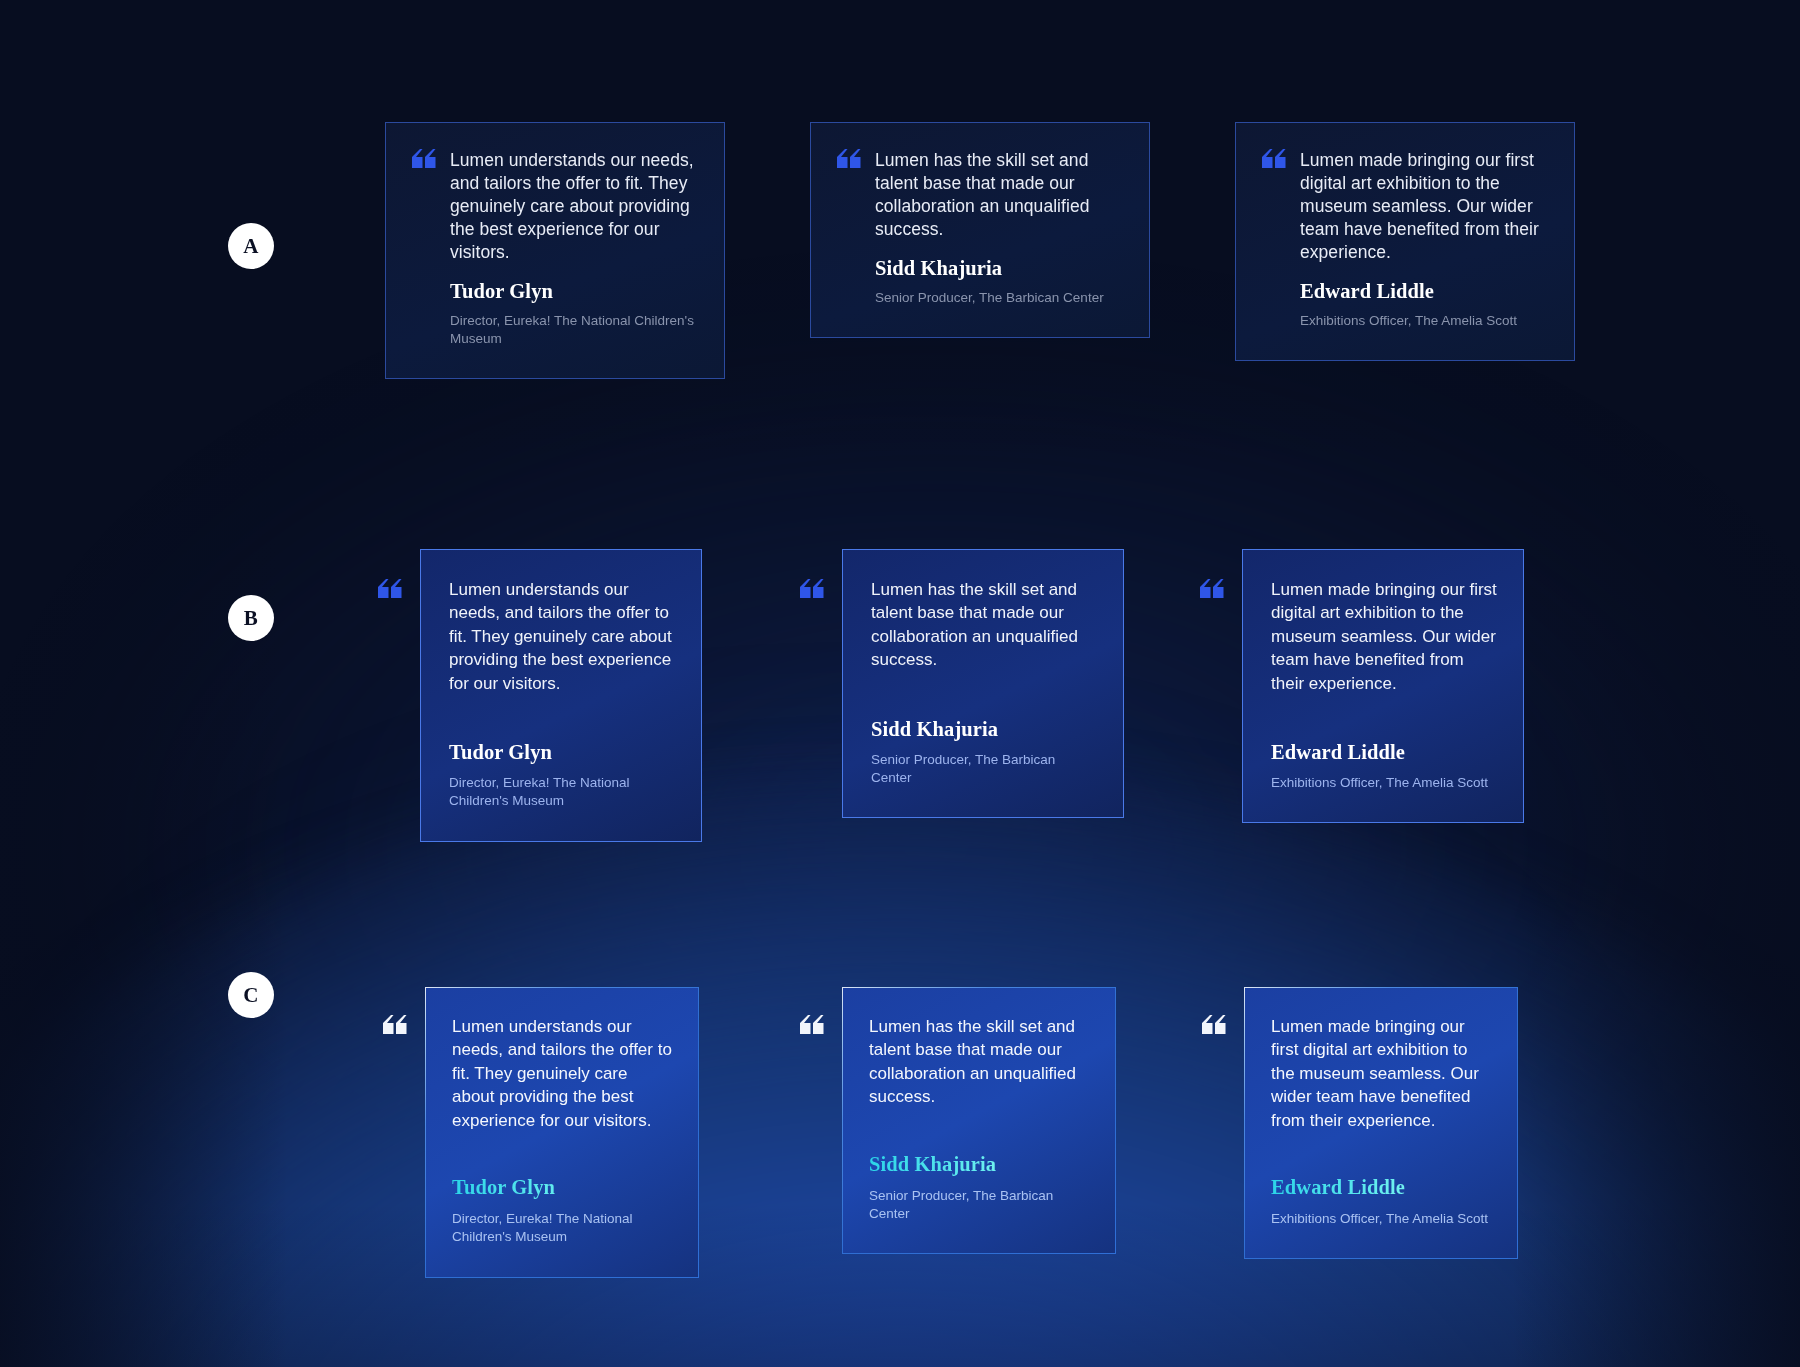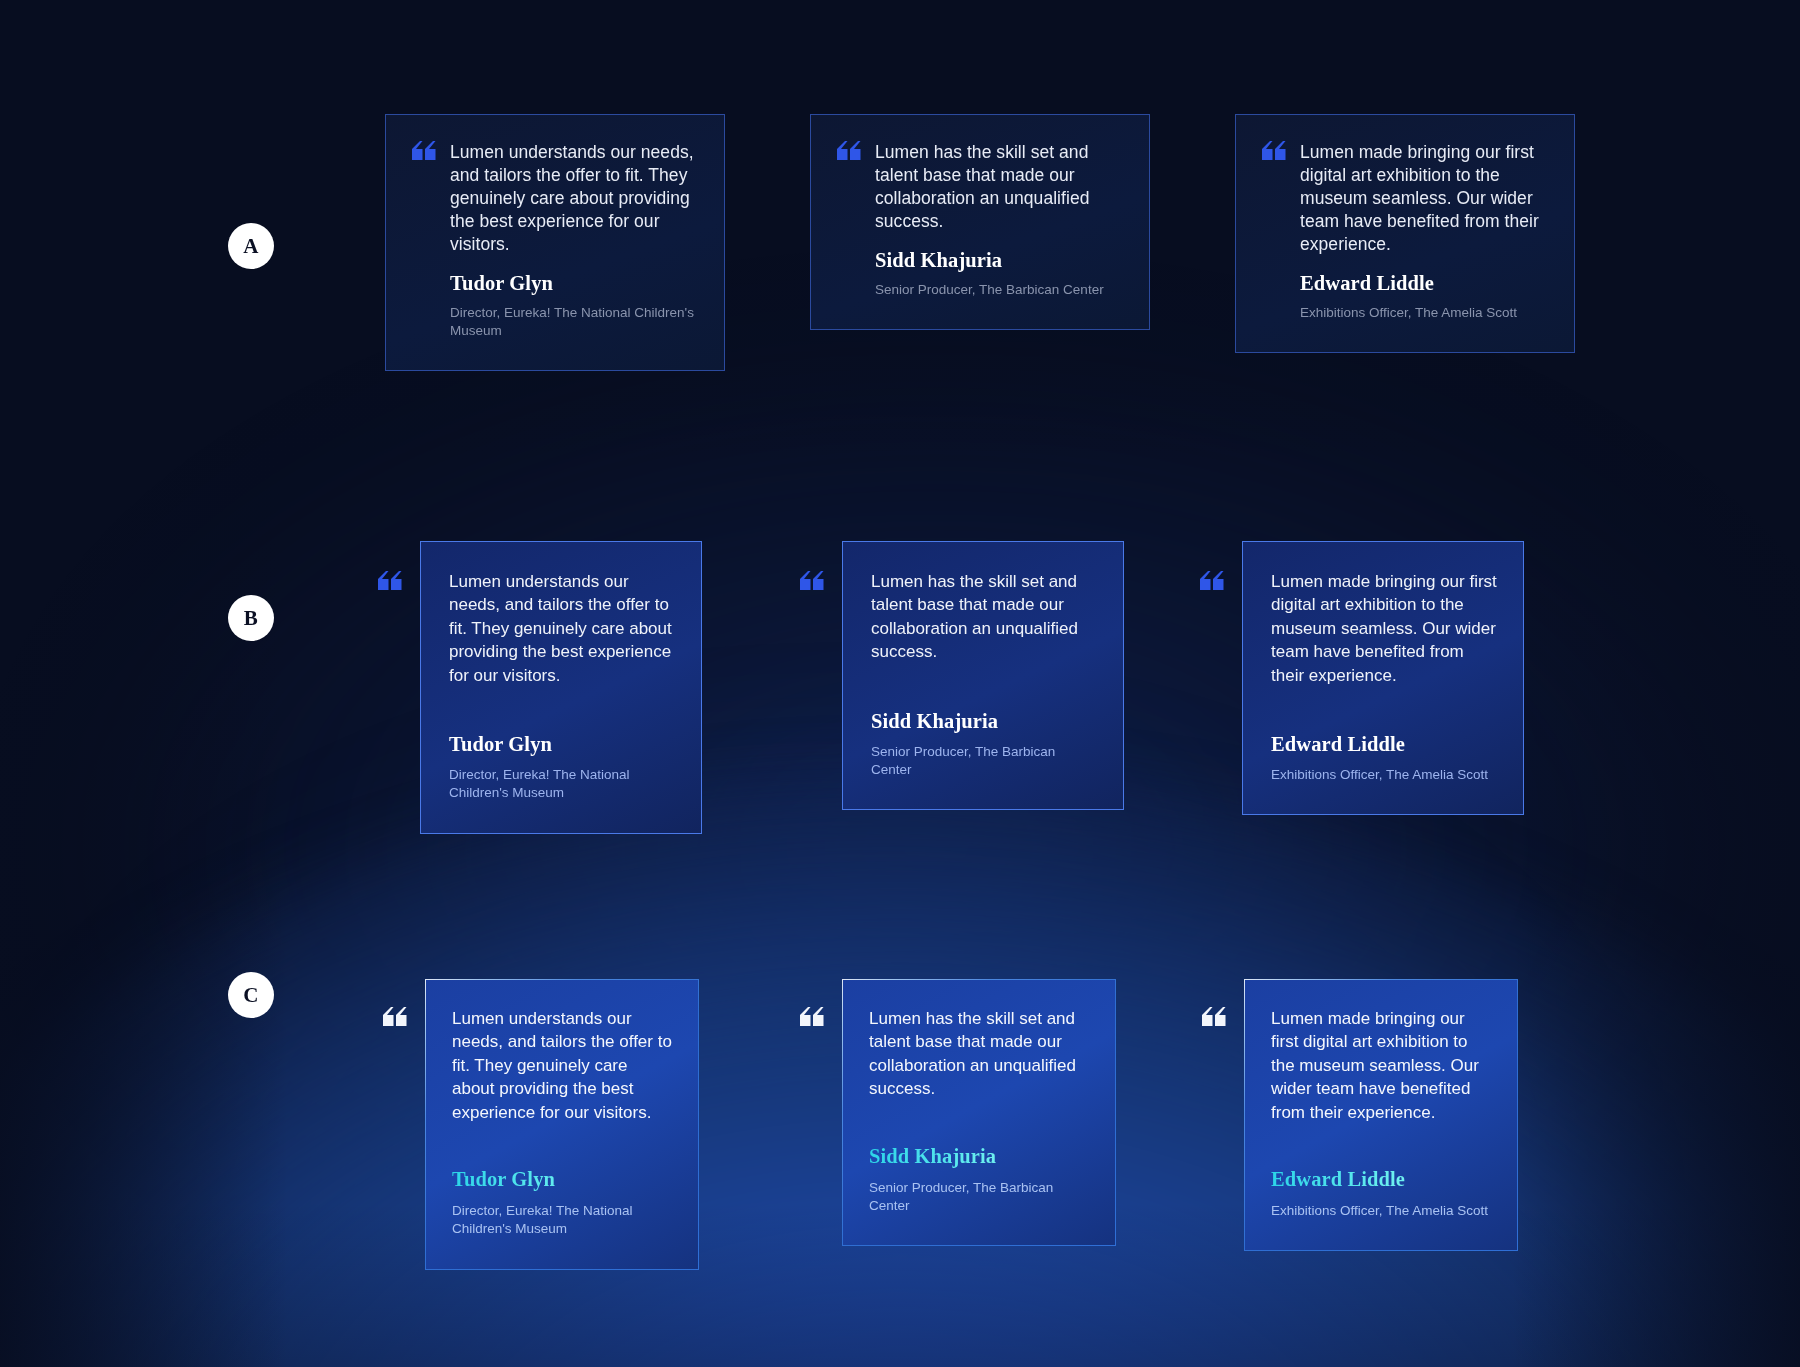--- a/index.html
+++ b/index.html
@@ -71,21 +71,21 @@
     font-weight:700;
     font-size:21px;
     display:flex; align-items:center; justify-content:center;
     letter-spacing:0.3px;
   }
   #row-a .badge { top:113px; }
   #row-b .badge { top:58px; }
   #row-c .badge { top:-3px; }
 
   
-  .cards { position:absolute; left:0; top:4px; width:1800px; height:100%; }
+  .cards { position:absolute; left:0; top:12px; width:1800px; height:100%; }
   .slot { position:absolute; top:0; }
 
   
   .col1 { left:385px; }
   .col2 { left:810px; }
   .col3 { left:1235px; }
 
   
   .va .card {
     position:relative;

